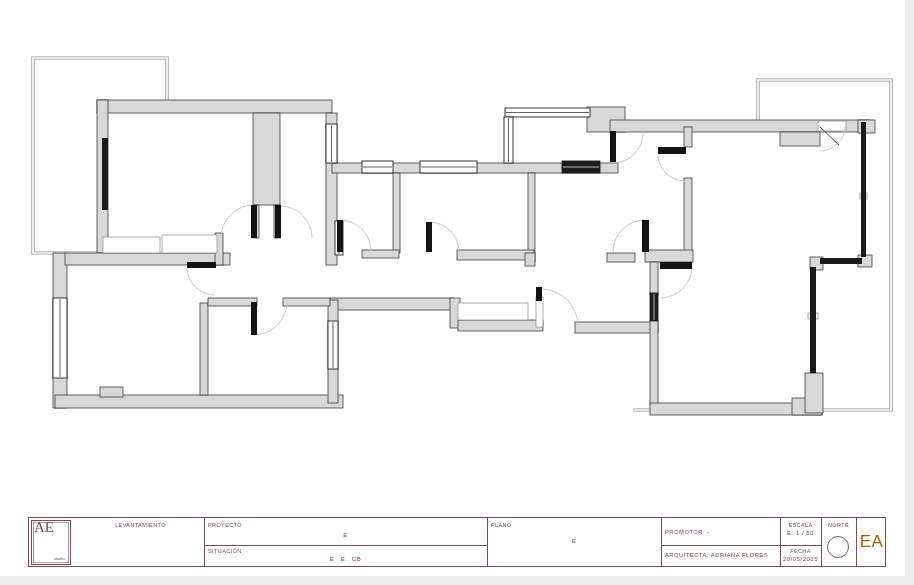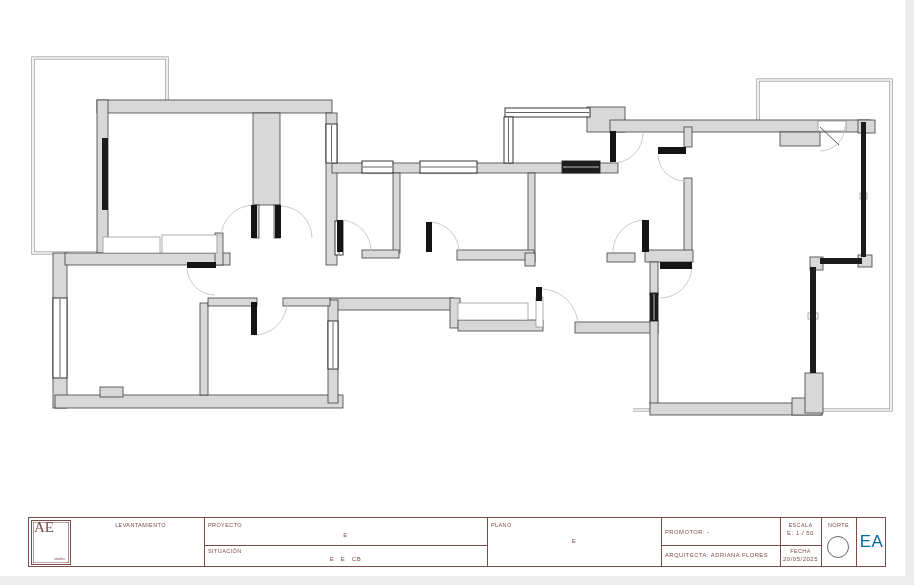--- a/index.html
+++ b/index.html
@@ -15,21 +15,21 @@
   .val{position:absolute;font-size:6px;letter-spacing:.5px;white-space:pre;}
   .ctr{text-align:center;}
   .logo-box{position:absolute;left:2px;top:2px;width:40px;height:45px;
             border:1.6px solid var(--accent,#7d4b4b);box-shadow:inset 0 0 0 1px #fff, inset 0 0 0 1.6px var(--accent,#7d4b4b);
             display:flex;align-items:flex-start;box-sizing:border-box;padding:0 0 1px 2px;}
   .logo-main{font-family:"Liberation Serif", serif;font-size:15px;line-height:13px;}
   .logo-sub{font-size:4px;align-self:flex-end;margin-bottom:2px;}
   .norte-circle{position:absolute;left:798px;top:18px;width:22px;height:22px;border:1px solid #666;
                 border-radius:50%;box-sizing:border-box;}
   .sheet-code{position:absolute;left:827px;top:0;width:31px;height:48px;display:flex;
-              align-items:center;justify-content:center;font-size:17px;color:#0369a1;letter-spacing:.5px;}
+              align-items:center;justify-content:center;font-size:17px;color:#a16207;letter-spacing:.5px;}
 </style>
 </head>
 <body>
 
 <div class="sheet">
 
   <svg class="plan-svg" width="914" height="585" viewBox="0 0 914 585">
       <rect x="0" y="576" width="914" height="9" fill="#ececec" stroke="none" stroke-width="0"></rect>
       <rect x="905" y="0" width="9" height="585" fill="#ececec" stroke="none" stroke-width="0"></rect>
       <path d="M167,100 L167,58 L33,58 L33,253 L97,253" fill="none" stroke="#8f8f8f" stroke-width="3.2"></path>

